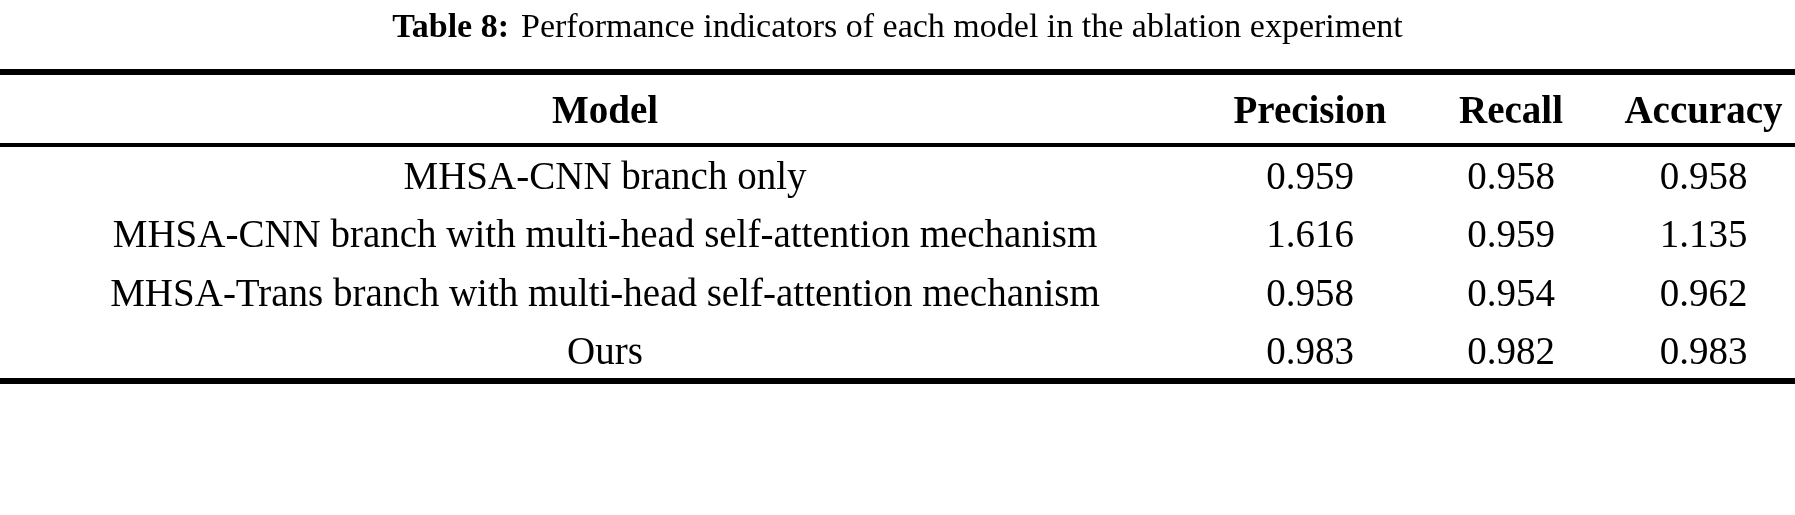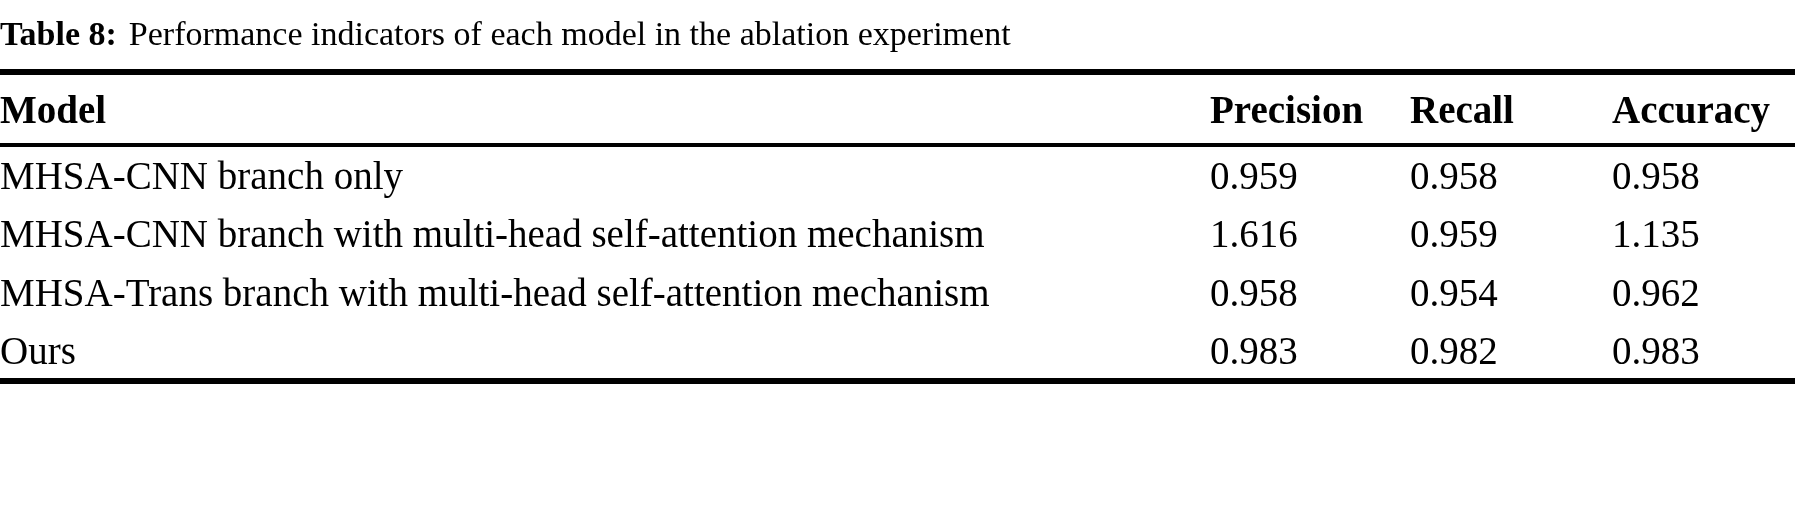--- a/index.html
+++ b/index.html
@@ -11,23 +11,24 @@
     position: relative;
     width: 1795px;
     height: 515px;
     background: #ffffff;
     color: #000000;
     font-family: "Liberation Serif", "DejaVu Serif", serif;
     overflow: hidden;
   }
   .caption {
     position: absolute;
-    top: 8px;
+    top: 0;
     left: 0;
     width: 100%;
+    text-align: center;
     font-size: 34px;
     line-height: 52px;
     white-space: nowrap;
   }
   .caption .cap-label {
     font-weight: bold;
   }
   .caption .cap-text {
     font-weight: normal;
   }
@@ -49,30 +50,31 @@
   col.c-model    { width: 1210px; }
   col.c-precision{ width: 200px; }
   col.c-recall   { width: 202px; }
   col.c-accuracy { width: 183px; }
   thead tr {
     height: 73px;
     border-bottom: 4px solid #000000;
   }
   thead th {
     font-weight: bold;
-    text-align: left;
+    text-align: center;
     vertical-align: middle;
     padding: 0;
     white-space: nowrap;
     margin-left: 32px;
   }
   tbody tr {
     height: 59px;
   }
   tbody td {
+    text-align: center;
     vertical-align: middle;
     padding: 0;
     white-space: nowrap;
     font-weight: normal;
   }
 </style>
 </head>
 <body>
 
 <div class="page">

